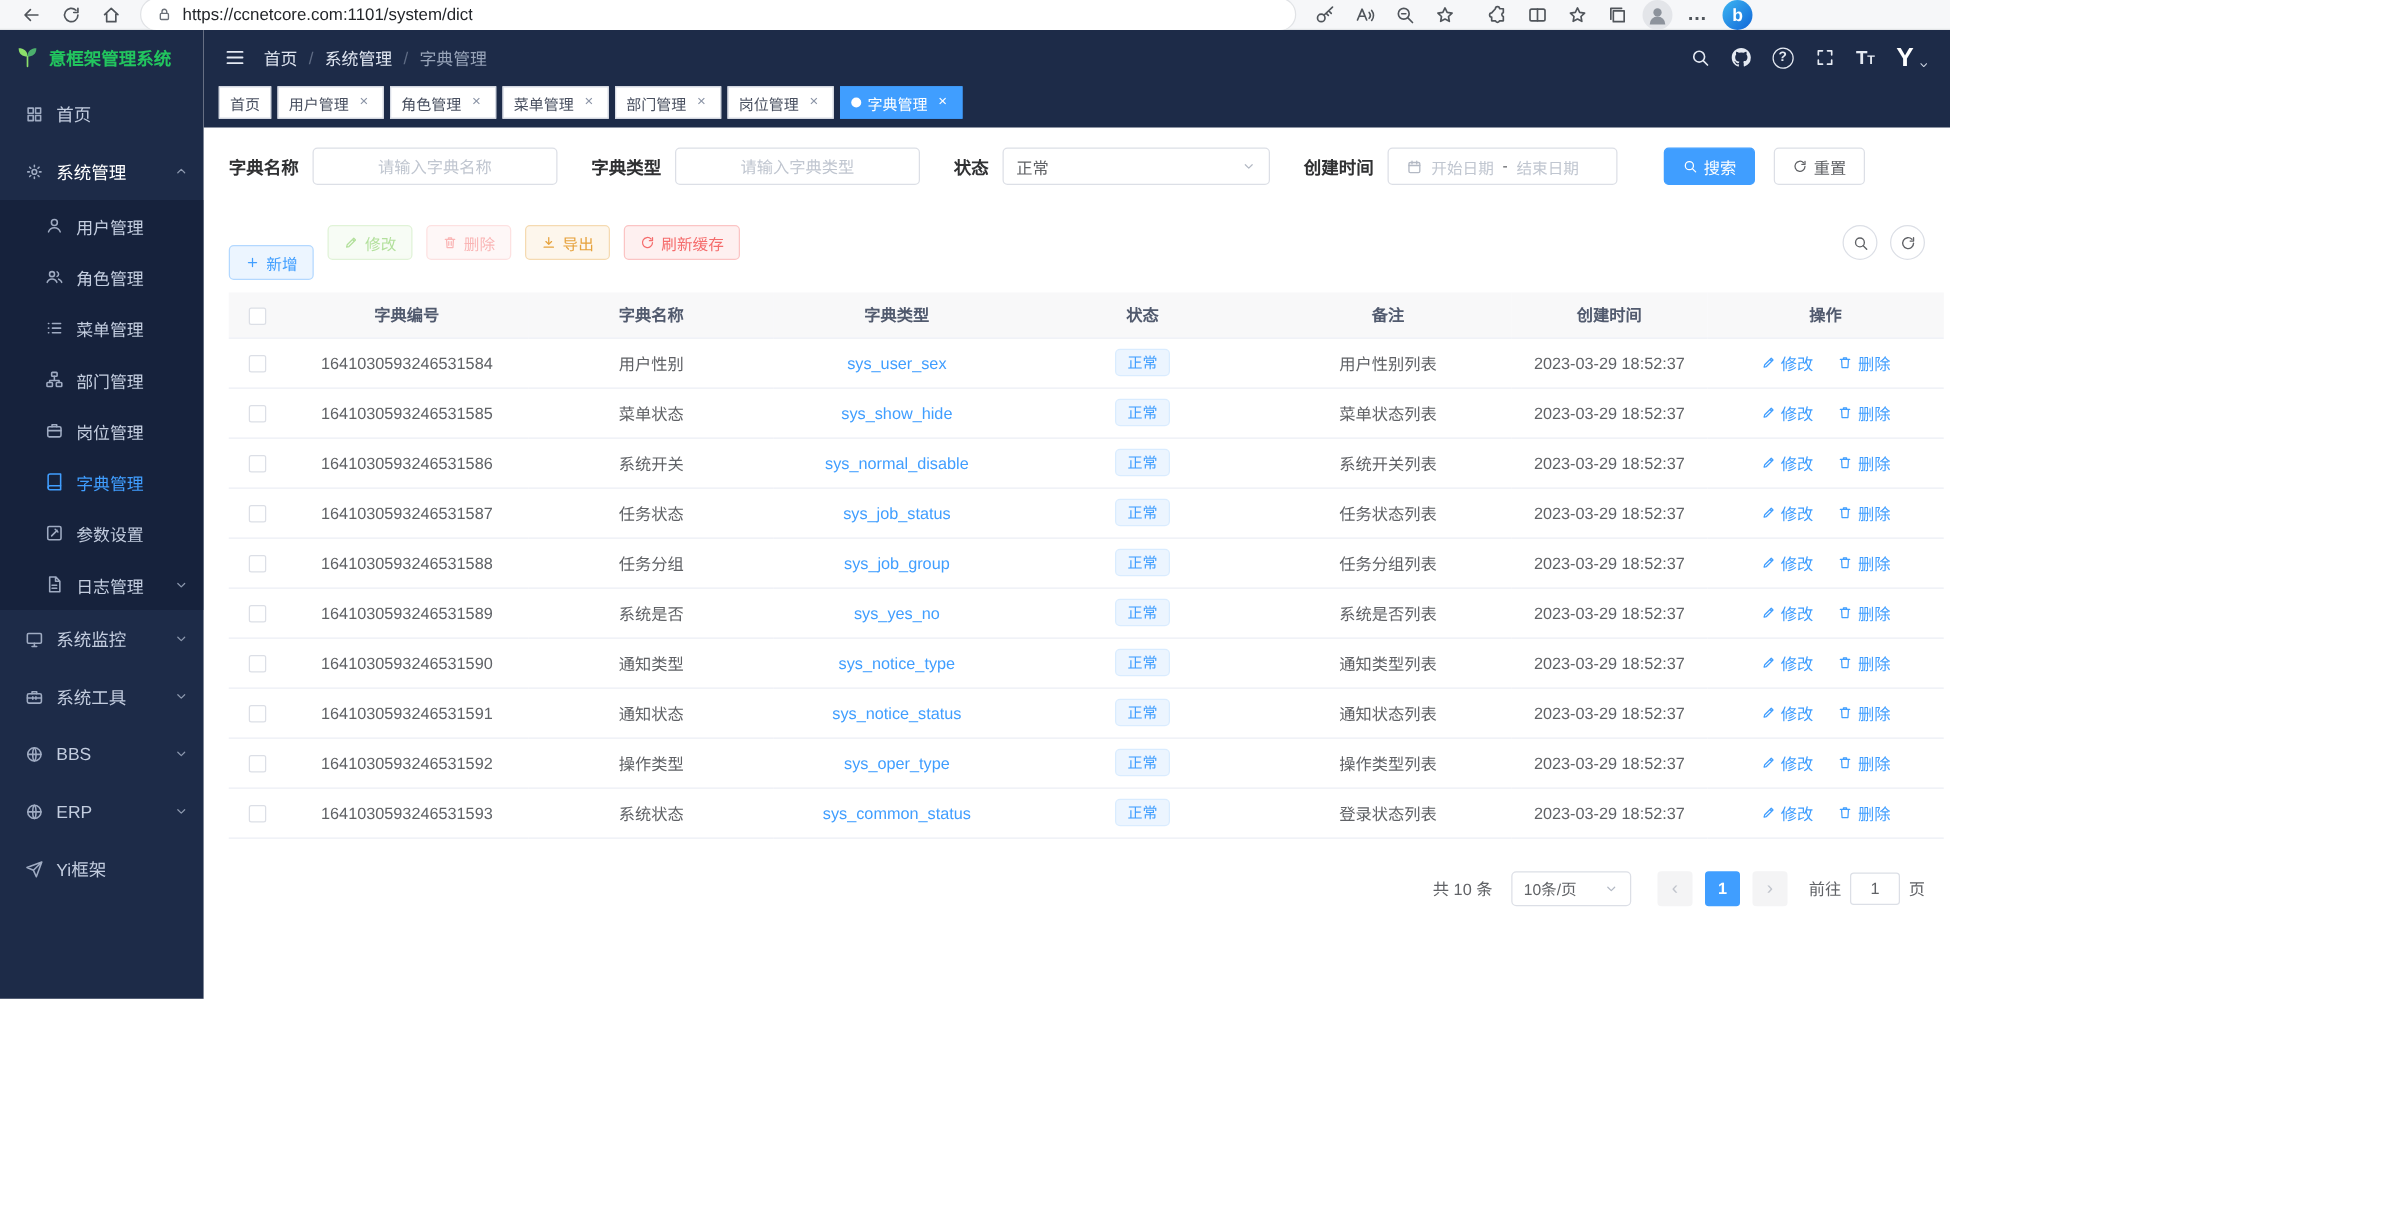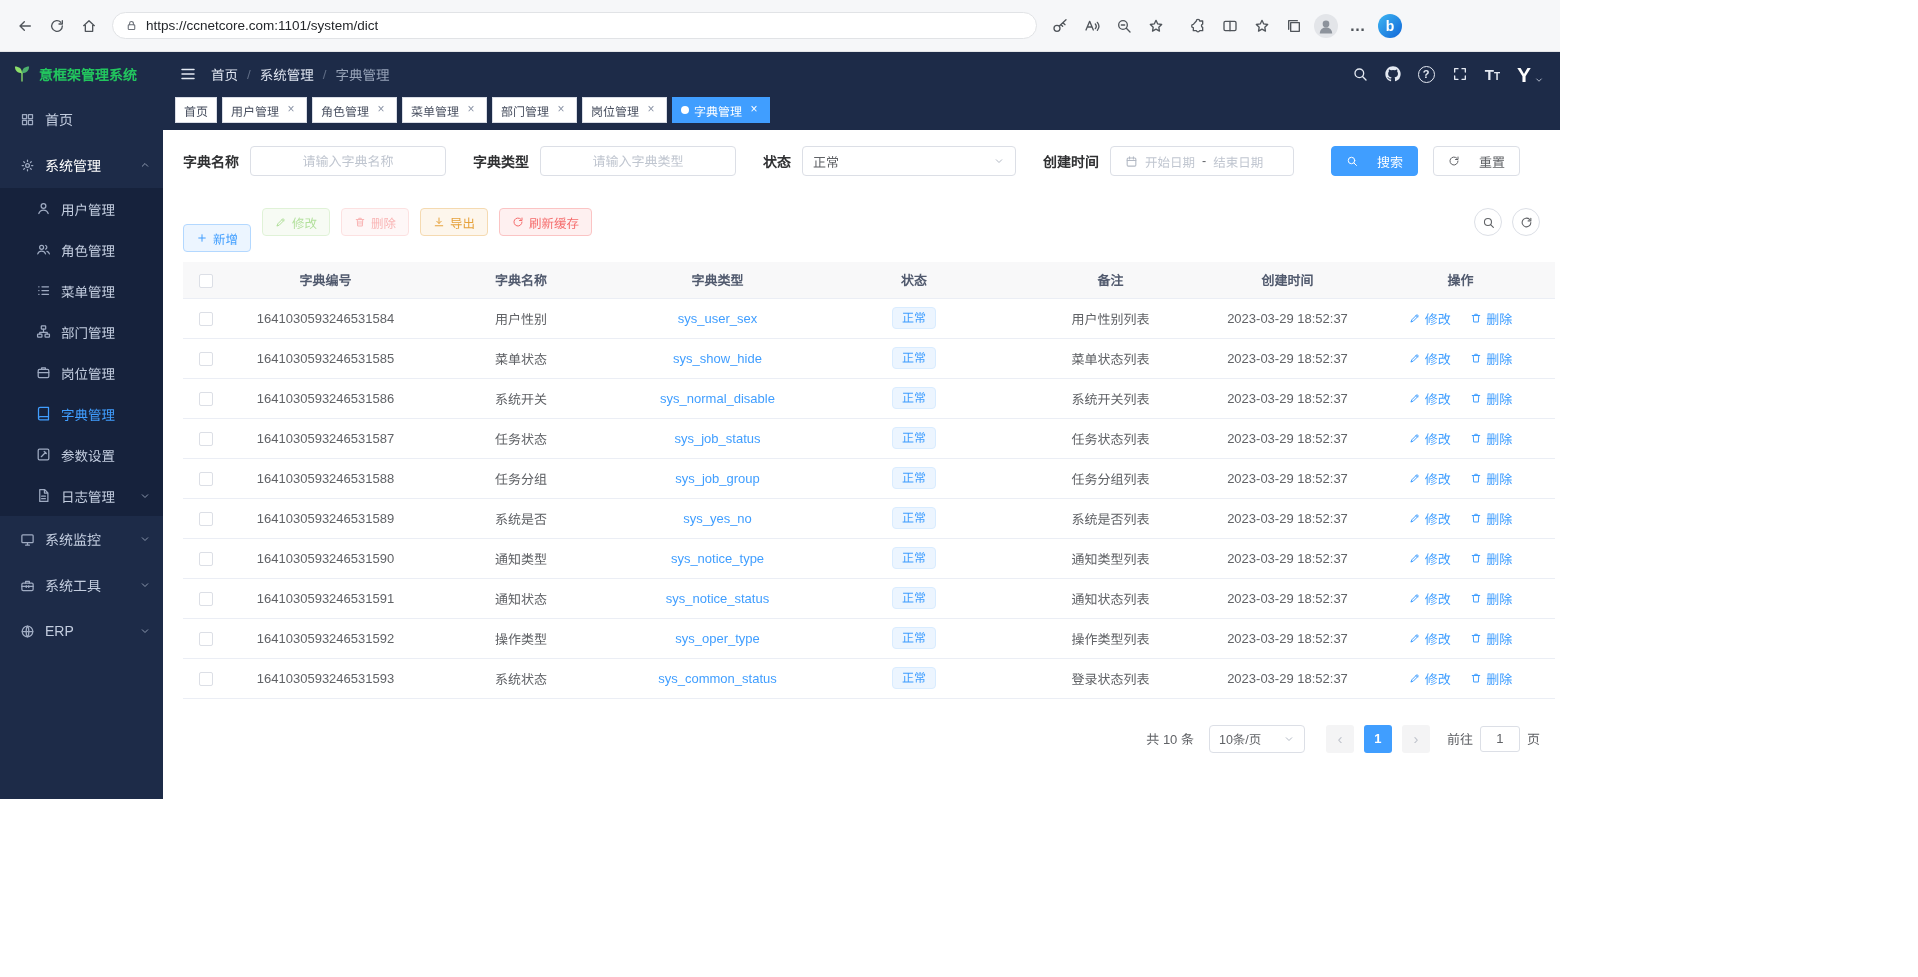--- a/index.html
+++ b/index.html
@@ -10,21 +10,21 @@
   .window { width:1560px; height:799px; display:flex; flex-direction:column; }
 
   button { border:none; background:none; padding:0; margin:0; font:inherit; color:inherit; cursor:pointer; }
   input { font:inherit; outline:none;text-align:center; }
 
   
   .svgi { width:1em; height:1em; fill:none; stroke:currentColor; stroke-width:2; stroke-linecap:round; stroke-linejoin:round; display:inline-block; vertical-align:-0.125em; flex:none; }
   .fill { fill:currentColor; stroke:none; }
 
   
-  .browser { height:52px; background:#f6f7f9; border-bottom:1px solid #e3e5e8; display:flex; align-items:center; padding:0 10px; gap:2px; color:#50555b; }
+  .browser { height:24px; background:#f6f7f9; border-bottom:1px solid #e3e5e8; display:flex; align-items:center; padding:0 10px; gap:2px; color:#50555b; }
   .bbtn { width:30px; height:28px; border-radius:5px; display:flex; align-items:center; justify-content:center; font-size:16px; color:#50555b; }
   .urlbar { width:925px; height:27px; margin:0 6px; background:#fff; border:1px solid #e1e3e6; border-radius:14px; display:flex; align-items:center; gap:8px; padding:0 12px; }
   .url-text { font-size:13.5px; color:#23262a; white-space:nowrap; overflow:hidden; }
   .b-sep { width:8px; }
   .avatar { width:24px; height:24px; border-radius:50%; background:#e3e5e9; color:#8d939c; display:flex; align-items:center; justify-content:center; font-size:18px; overflow:hidden; }
   .dots { font-size:16px; font-weight:700; letter-spacing:1px; }
   .bing { width:24px; height:24px; border-radius:50%; background:linear-gradient(135deg,#3db6f2,#1166d8); color:#fff; font-weight:700; font-size:14px; display:flex; align-items:center; justify-content:center; }
 
   
   .app { flex:1; display:flex; min-height:0; }
@@ -74,21 +74,21 @@
   .filters { display:flex; align-items:center; margin:8px 0 16px; }
   .f-item { display:flex; align-items:center; margin-right:27px; }
   .f-label { font-weight:700; color:#303133; font-size:14px; margin-right:11px; white-space:nowrap; }
   .f-input { width:196px; height:30px; border:1px solid #dcdfe6; border-radius:4px; padding:0 11px; font-size:13px; color:#606266; }
   .f-input::placeholder { color:#c0c6d0; }
   .f-select { width:214px; height:30px; border:1px solid #dcdfe6; border-radius:4px; display:flex; align-items:center; justify-content:space-between; padding:0 10px; font-size:13px; color:#606266; cursor:pointer; }
   .f-select .chev { color:#b3b9c4; font-size:12px; }
   .f-date { width:184px; height:30px; border:1px solid #dcdfe6; border-radius:4px; display:flex; align-items:center; gap:7px; padding:0 14px; font-size:12.5px; color:#c0c6d0; cursor:pointer; }
   .f-date .cal { color:#b3b9c4; font-size:13px; }
   .f-date .dsep { color:#606266; }
-  .btn { height:30px; border-radius:4px; font-size:13px; padding:0 14px; display:inline-flex; align-items:center; gap:19px; white-space:nowrap; }
+  .btn { height:30px; border-radius:4px; font-size:13px; padding:0 14px; display:inline-flex; align-items:center; gap:5px; white-space:nowrap; }
   .btn-primary { background:#409eff; border:1px solid #409eff; color:#fff; margin-left:10px; }
   .btn-plain { background:#fff; border:1px solid #dcdfe6; color:#606266; margin-left:15px; }
 
   .toolbar { display:flex; align-items:center; gap:11px; margin-bottom:10px; }
   .tb-btn { height:28px; padding:0 12px; font-size:12.5px; border-radius:4px; display:inline-flex; align-items:center; gap:5px; border:1px solid transparent; white-space:nowrap; }
   .tb-blue   { color:#409eff; background:#ecf5ff; border-color:#b3d8ff;margin-top:32px; }
   .tb-green  { color:#67c23a; background:#f0f9eb; border-color:#c2e7b0; }
   .tb-red    { color:#f56c6c; background:#fef0f0; border-color:#fbc4c4; }
   .tb-orange { color:#e6a23c; background:#fdf6ec; border-color:#f5dab1; }
   .is-dim { opacity:.5; cursor:not-allowed; }
@@ -320,24 +320,40 @@
           <span>系统工具</span>
           <svg class="svgi chev" viewBox="0 0 24 24">
                 <path d="M6.5 9.5l5.5 5.5 5.5-5.5"></path>
               </svg>
         </div>
         <div class="menu-item">
           <svg class="svgi mi" viewBox="0 0 24 24">
                 <circle cx="12" cy="12" r="8.5"></circle>
                 <path d="M3.5 12h17 M12 3.5c2.8 2.3 2.8 14.7 0 17 M12 3.5c-2.8 2.3-2.8 14.7 0 17"></path>
               </svg>
+          <span>BBS</span>
+          <svg class="svgi chev" viewBox="0 0 24 24">
+                <path d="M6.5 9.5l5.5 5.5 5.5-5.5"></path>
+              </svg>
+        </div>
+        <div class="menu-item">
+          <svg class="svgi mi" viewBox="0 0 24 24">
+                <circle cx="12" cy="12" r="8.5"></circle>
+                <path d="M3.5 12h17 M12 3.5c2.8 2.3 2.8 14.7 0 17 M12 3.5c-2.8 2.3-2.8 14.7 0 17"></path>
+              </svg>
           <span>ERP</span>
           <svg class="svgi chev" viewBox="0 0 24 24">
                 <path d="M6.5 9.5l5.5 5.5 5.5-5.5"></path>
               </svg>
+        </div>
+        <div class="menu-item">
+          <svg class="svgi mi" viewBox="0 0 24 24">
+                <path d="M21.5 2.5L10.8 13.2 M21.5 2.5L14.5 21.5l-3.7-8.3-8.3-3.7z"></path>
+              </svg>
+          <span>Yi框架</span>
         </div>
       </nav>
     </aside>
 
     <div class="main">
       <div class="top-dark">
 
         <header class="app-header">
           <button class="hbtn">
             <svg class="svgi" viewBox="0 0 24 24">

